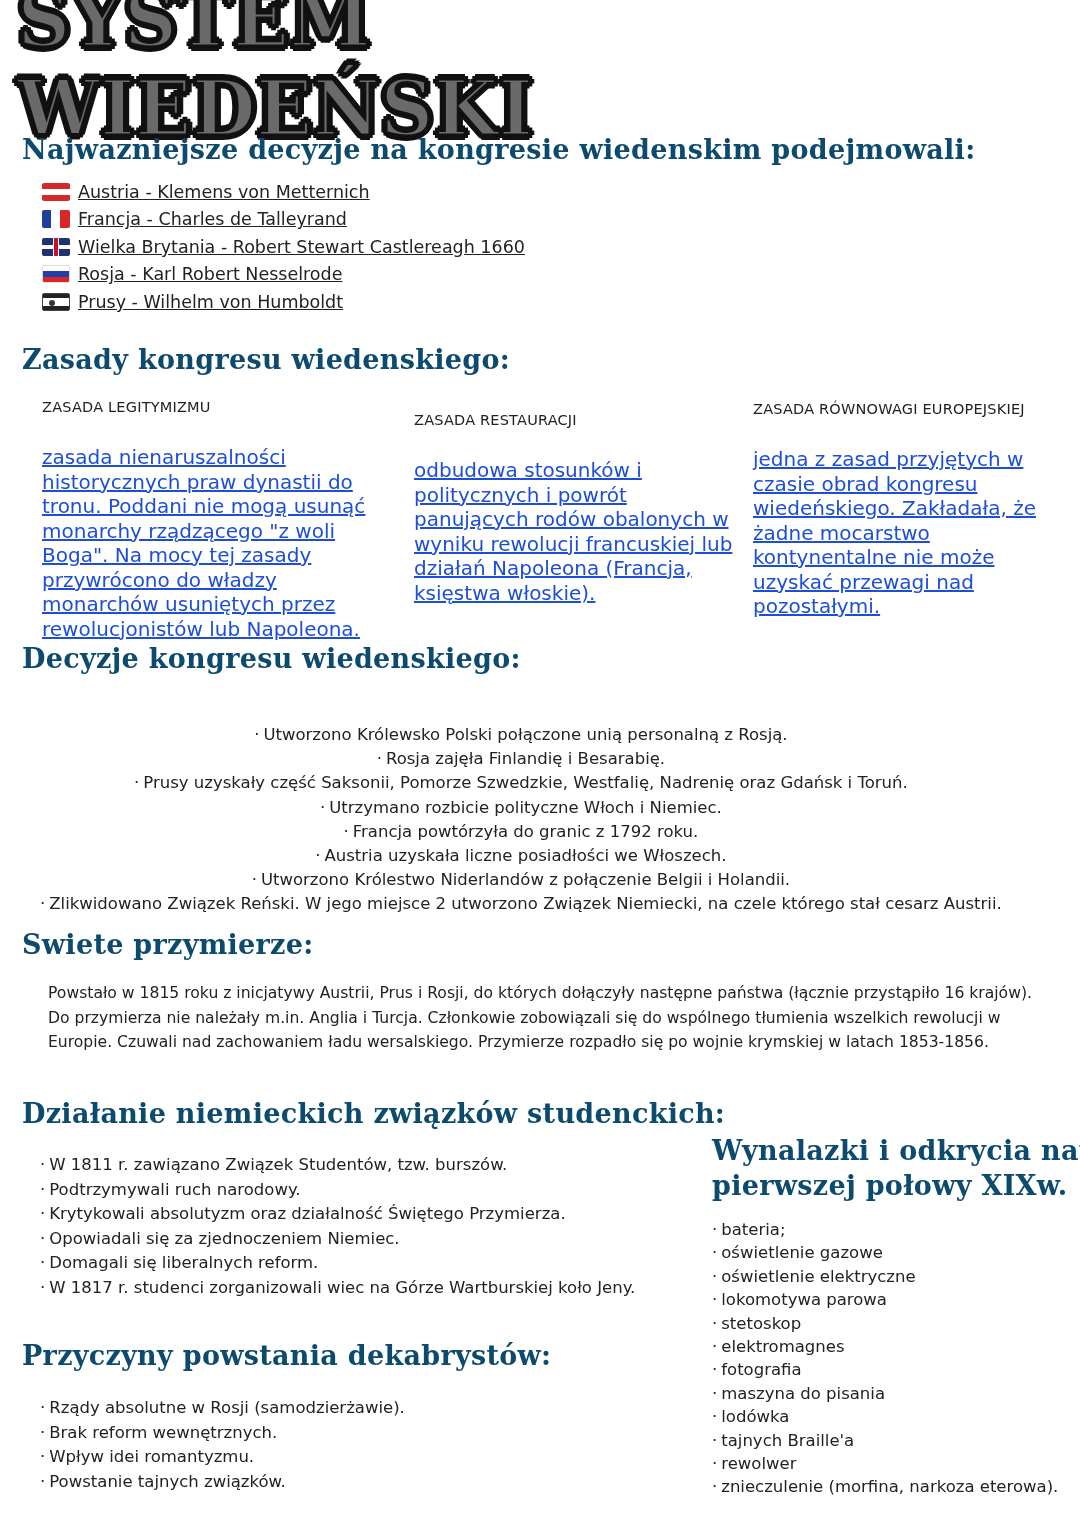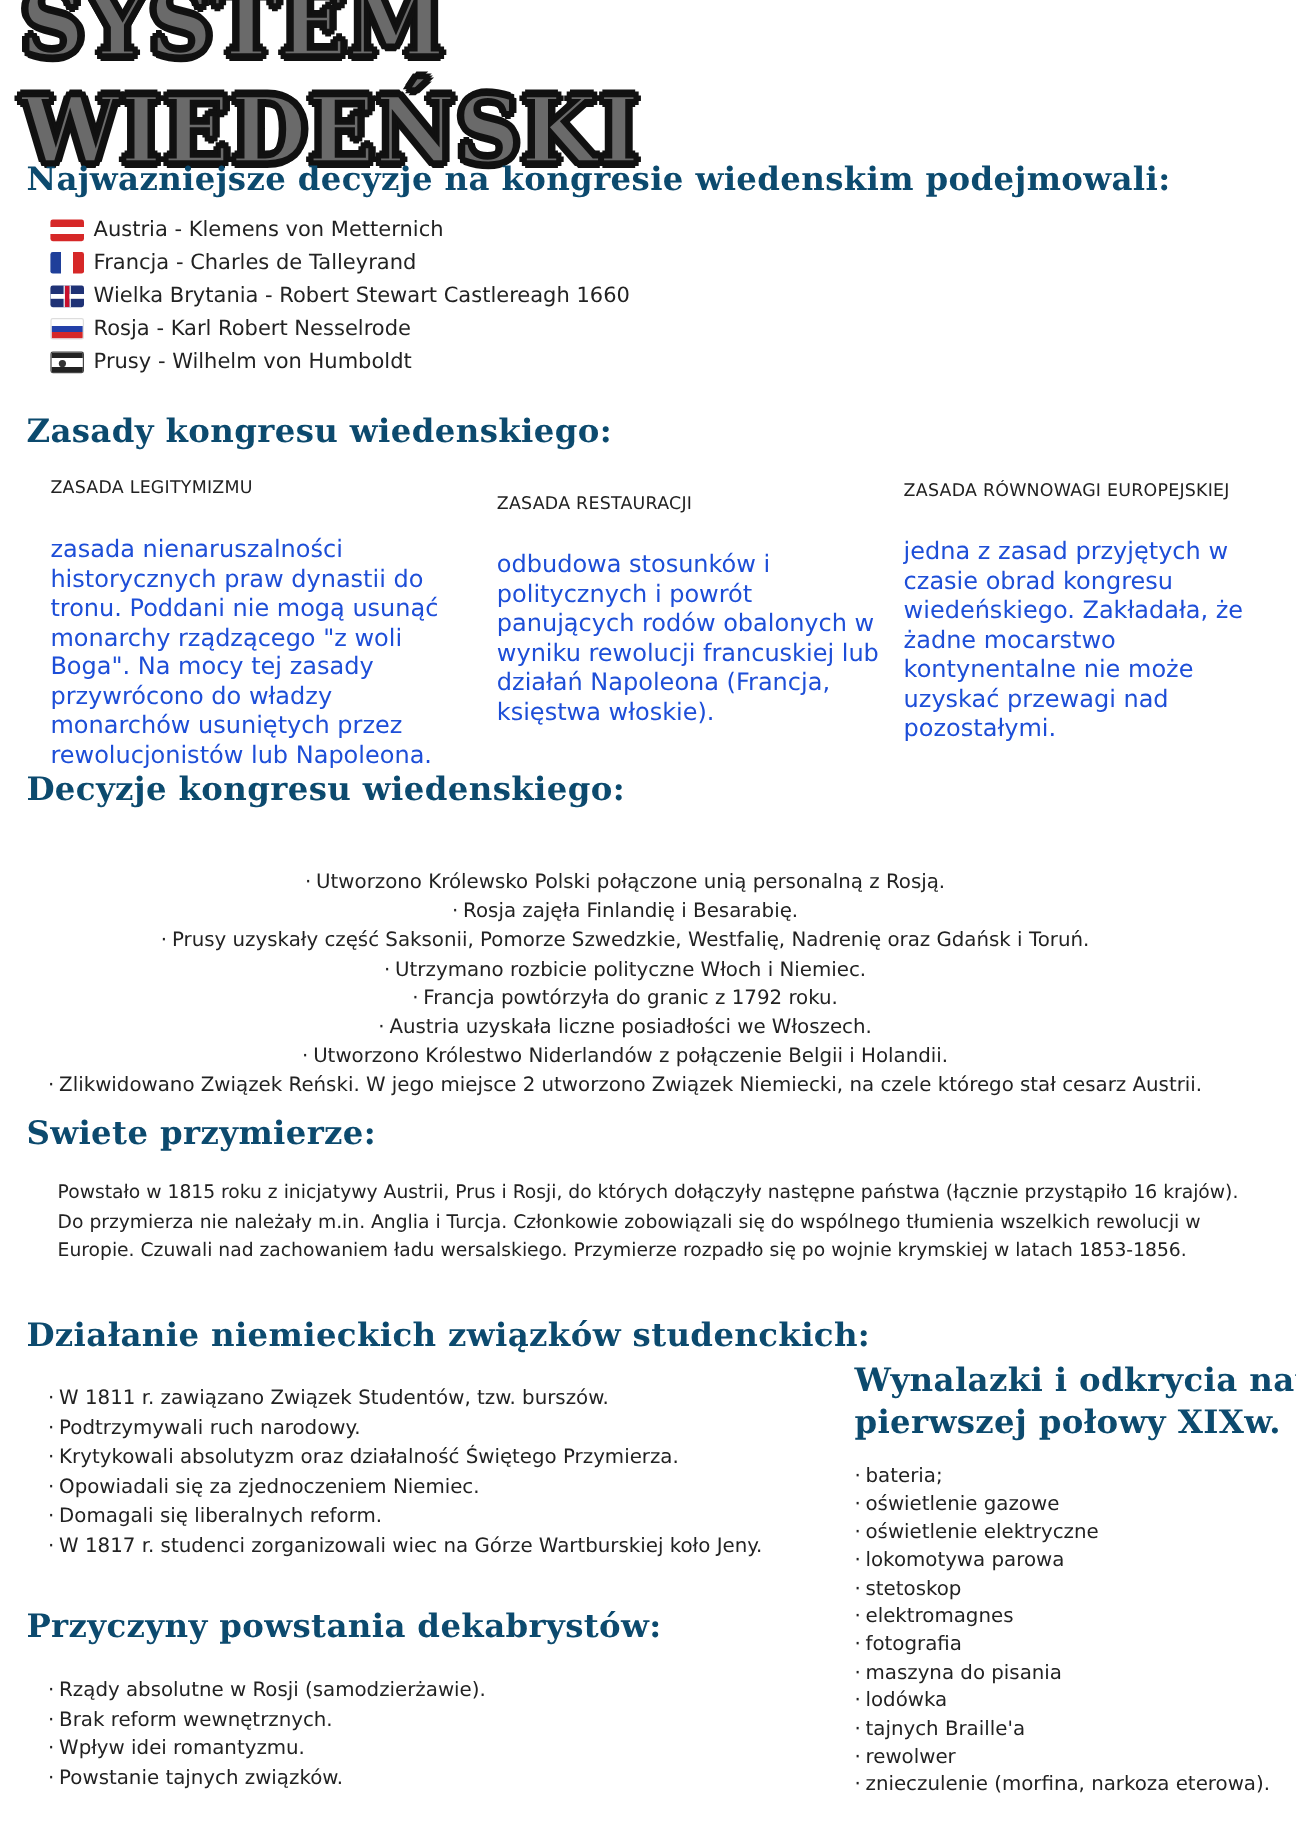--- a/index.html
+++ b/index.html
@@ -30,20 +30,21 @@
       font-size: 27px;
       color: #0c4a6e;
       letter-spacing: 0.3px;
       white-space: nowrap;
     }
     .text {
       font-family: "DejaVu Sans", sans-serif;
       font-size: 17px;
       color: #222;
       white-space: nowrap;
+      text-decoration: underline;
     }
     .list { position: absolute; list-style: none; }
     .list li { font-family: "DejaVu Sans", sans-serif; font-size: 16.5px; color: #222; white-space: nowrap; }
     .list li::before { content: "\00B7"; margin-right: 4px; }
 
     
     .delegates { position: absolute; left: 42px; top: 178px; }
     .delegate { display: flex; align-items: center; height: 27.5px; }
     .flag { width: 28px; height: 18px; margin-right: 8px; display: inline-block; border-radius: 2px; overflow: hidden; position: relative; }
     .flag-at { background: linear-gradient(#d62828 0 33%, #fff 33% 66%, #d62828 66%); }

